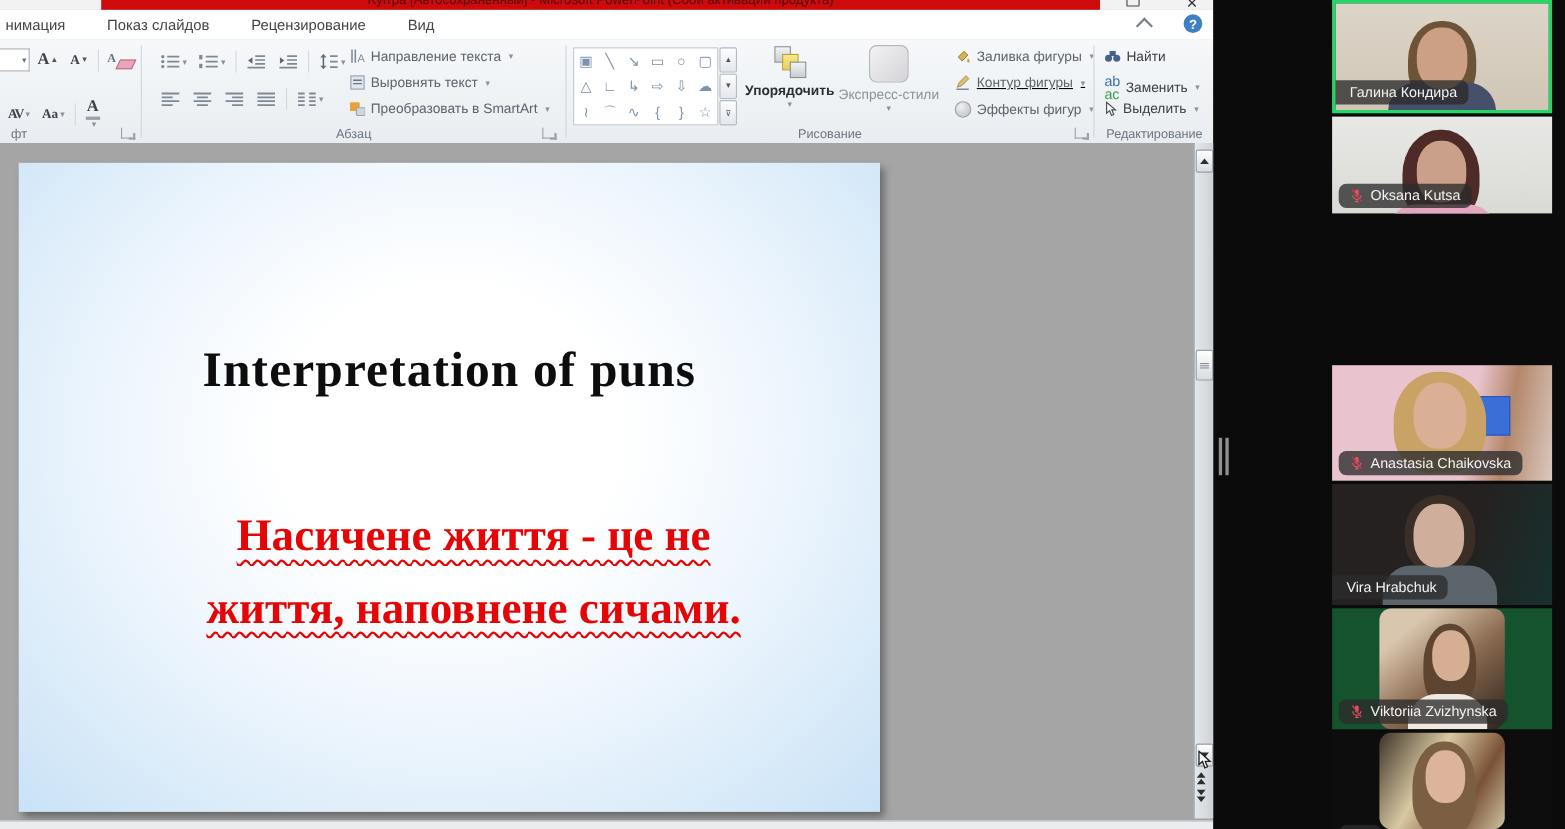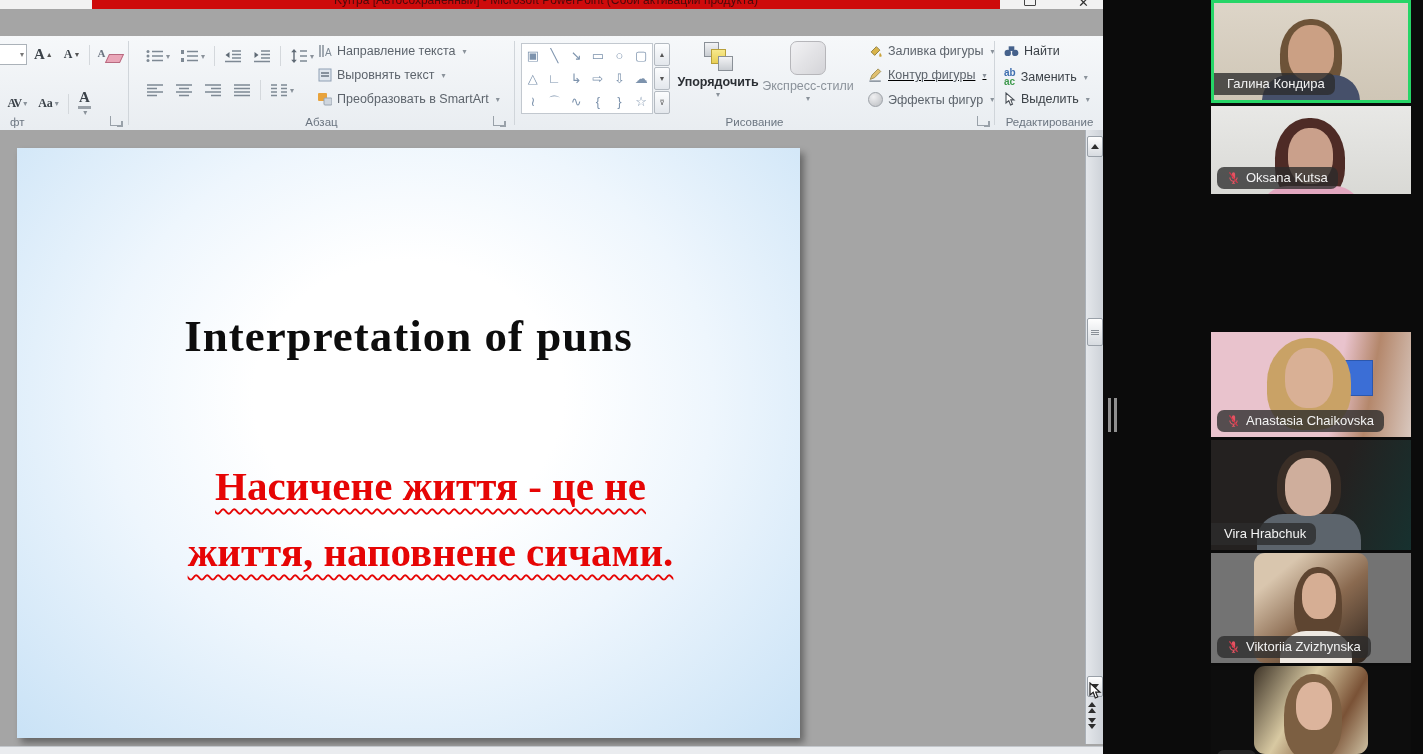--- a/index.html
+++ b/index.html
@@ -50,21 +50,21 @@
   .gal-col{position:absolute;display:flex;flex-direction:column;gap:1px;}
   .gal-btn{width:14px;height:21px;background:linear-gradient(#fcfdfe,#e3e7ec);border:1px solid #b4bac1;border-radius:2px;display:flex;align-items:center;justify-content:center;font-size:7px;color:#555;}
   .bigbtn{position:absolute;top:5px;display:flex;flex-direction:column;align-items:center;height:82px;}
   .bigbtn .lbl{font-size:12.5px;margin-top:4px;}
   .bigbtn .car{font-size:8px;color:#8a929a;margin-top:1px;}
   .arr-icon{position:relative;width:30px;height:30px;}
   .arr-icon .sq{position:absolute;width:13px;height:13px;border:1px solid #8a9097;background:linear-gradient(#f2f3f5,#c9cdd2);}
   .arr-icon .sq.y{background:linear-gradient(#f7e98c,#e8cf56);border-color:#b8a03a;}
   .qs-icon{width:34px;height:32px;border-radius:7px;background:linear-gradient(135deg,#f2f2f4,#d4d4d8);border:1px solid #b6b6ba;}
   .sphere{width:13px;height:13px;border-radius:50%;background:radial-gradient(circle at 35% 30%,#f0f0f2,#b9bcc0);border:1px solid #9da2a8;}
-  .repl-icon{display:flex;flex-direction:column;line-height:0.9;font-size:10px;font-weight:bold;}
+  .repl-icon{display:flex;flex-direction:column;line-height:0.9;font-size:13px;font-weight:normal;}
   .repl-icon .t{color:#3f6fb0;}
   .repl-icon .b{color:#3f9a4e;}
 
   
   .editor{position:absolute;left:0;top:130px;width:1103px;height:624px;background:#a5a5a5;}
   .slide{position:absolute;left:17px;top:18px;width:783px;height:590px;background:radial-gradient(ellipse at 50% 42%,#ffffff 28%,#eef6fd 55%,#c9e2f6 100%);box-shadow:4px 5px 7px rgba(0,0,0,0.38);}
   .slide-title{margin-top:162px;text-align:center;font-family:"Liberation Serif",serif;font-weight:bold;font-size:45px;color:#0d0d0d;letter-spacing:1px;}
   .slide-red{margin-top:92px;text-align:center;font-family:"Liberation Serif",serif;font-weight:bold;font-size:41px;color:#e60505;line-height:1.6;margin-left:44px;}
   .slide-red .wavy{text-decoration-line:underline;text-decoration-style:wavy;text-decoration-color:#e60505;text-decoration-thickness:1.5px;text-underline-offset:8px;}
 
@@ -107,21 +107,21 @@
   .t3 .ph-head{left:72px;top:20px;width:50px;height:60px;background:#b08468;}
   .t3 .ph-body{left:40px;top:74px;width:118px;height:38px;background:#232323;}
   .t4{background:linear-gradient(100deg,#e9c3cd 62%,#b4876b 78%,#d9c8bf 100%);}
   .t4::before{content:"";position:absolute;right:38px;top:28px;width:48px;height:34px;background:#3b6ed6;border:1px solid #2c57ad;z-index:0;}
   .t4 .ph-hair{left:56px;top:6px;width:84px;height:92px;background:#c9a266;}
   .t4 .ph-head{left:74px;top:16px;width:48px;height:60px;background:#d9b095;}
   .t5{background:linear-gradient(110deg,#242120 60%,#17312f 100%);}
   .t5 .ph-hair{left:66px;top:10px;width:64px;height:70px;background:#3a2e26;}
   .t5 .ph-head{left:74px;top:18px;width:46px;height:58px;background:#cfae9c;}
   .t5 .ph-body{left:46px;top:74px;width:104px;height:36px;background:#5c646c;}
-  .t6{background:#737373;}
+  .t6{background:#14532d;}
   .t6 .portrait{background:linear-gradient(140deg,#d9c6ae 20%,#8a6a50 55%,#2e241d 100%);}
   .t6 .ph-hair{left:40px;top:14px;width:48px;height:76px;background:#5e4531;}
   .t6 .ph-head{left:48px;top:20px;width:34px;height:46px;background:#d6ae94;}
   .t6 .ph-body{left:26px;top:78px;width:72px;height:32px;background:#efe9e2;}
   .t7{background:#0d0d0d;}
   .t7 .portrait{background:linear-gradient(120deg,#3d3327 0%,#d8c9a2 40%,#7a5236 72%,#cfc2a4 100%);}
   .t7 .ph-hair{left:30px;top:8px;width:58px;height:86px;background:#7c5f42;}
   .t7 .ph-head{left:42px;top:16px;width:36px;height:48px;background:#dcb49c;}
 </style>
 </head>
@@ -134,20 +134,32 @@
     <div class="titlebar">
       <div class="titlebar-red">
         <span class="title-text">Kyrrpa [Автосохраненный] - Microsoft PowerPoint (Сбой активации продукта)</span>
       </div>
       <div class="win-controls">
         <span class="win-restore"></span>
         <span>✕</span>
       </div>
     </div>
 
+    <div class="menubar">
+      <div class="tabs">
+        <span class="tab">нимация</span>
+        <span class="tab">Показ слайдов</span>
+        <span class="tab">Рецензирование</span>
+        <span class="tab">Вид</span>
+      </div>
+      <div class="menubar-right">
+        <span class="collapse-chev"></span>
+        <span class="help-btn">?</span>
+      </div>
+    </div>
 
     <div class="ribbon">
 
       <div class="group" style="left:0;width:128px;">
         <div class="row" style="left:0;top:8px;">
           <span class="combo-frag"></span>
           <span class="rbtn">
               <span class="bigA">A</span>
               <span class="tinyarr">▲</span>
             </span>

